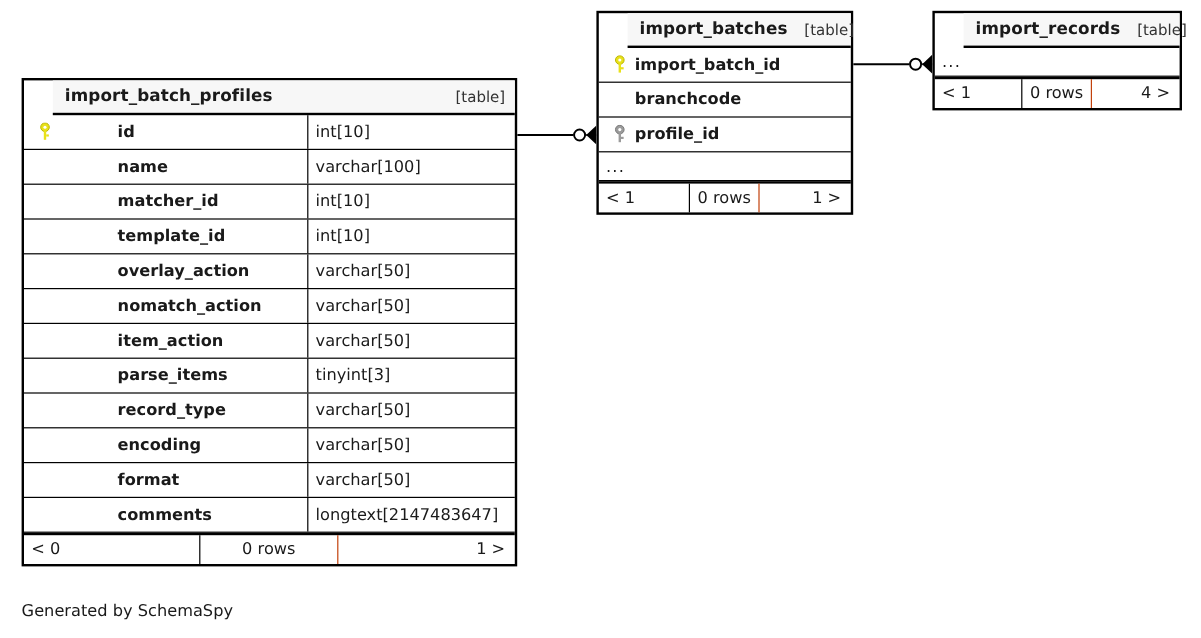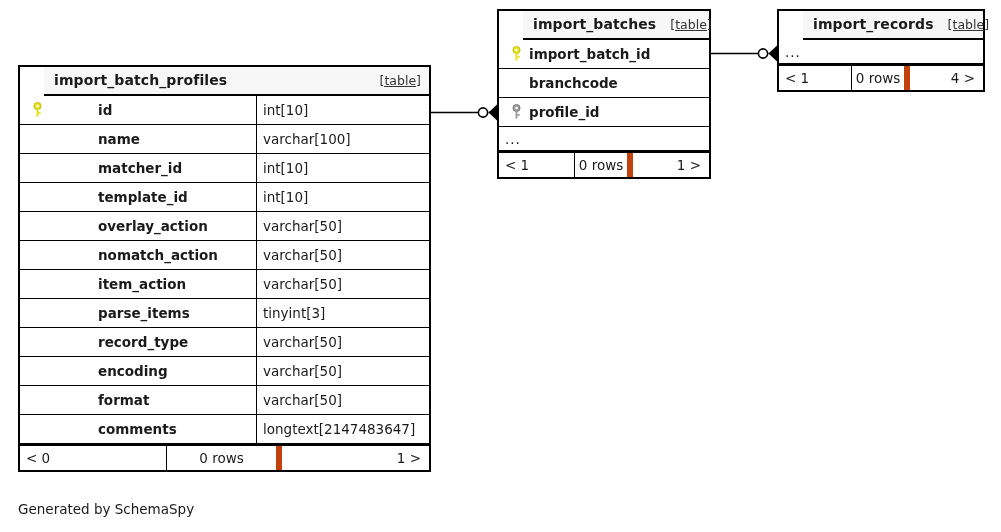--- a/index.html
+++ b/index.html
@@ -56,21 +56,20 @@
     font-weight: bold;
     font-size: 14px;
     letter-spacing: 0.1px;
     white-space: nowrap;
   }
   .entity-type {
     font-size: 12.5px;
     color: #333333;
     white-space: nowrap;
     padding-left: 14px;
-    text-decoration: underline;
   }
 
   
   .col-row {
     display: flex;
     align-items: stretch;
     border-bottom: 1px solid #000000;
     height: 29px;
     box-sizing: border-box;
   }
@@ -142,21 +141,21 @@
     box-sizing: border-box;
   }
   .foot-prev {
     flex: 0 0 36%;
     padding-left: 6px;
     border-right: 1px solid #000000;
   }
   .foot-rows {
     flex: 1 1 auto;
     justify-content: center;
-    border-right: 6px solid #c2410c;
+    border-right: 1px solid #c2410c;
   }
   .foot-next {
     flex: 0 0 36%;
     justify-content: flex-end;
     padding-right: 8px;
   }
 
   
   #caption {
     position: absolute;

